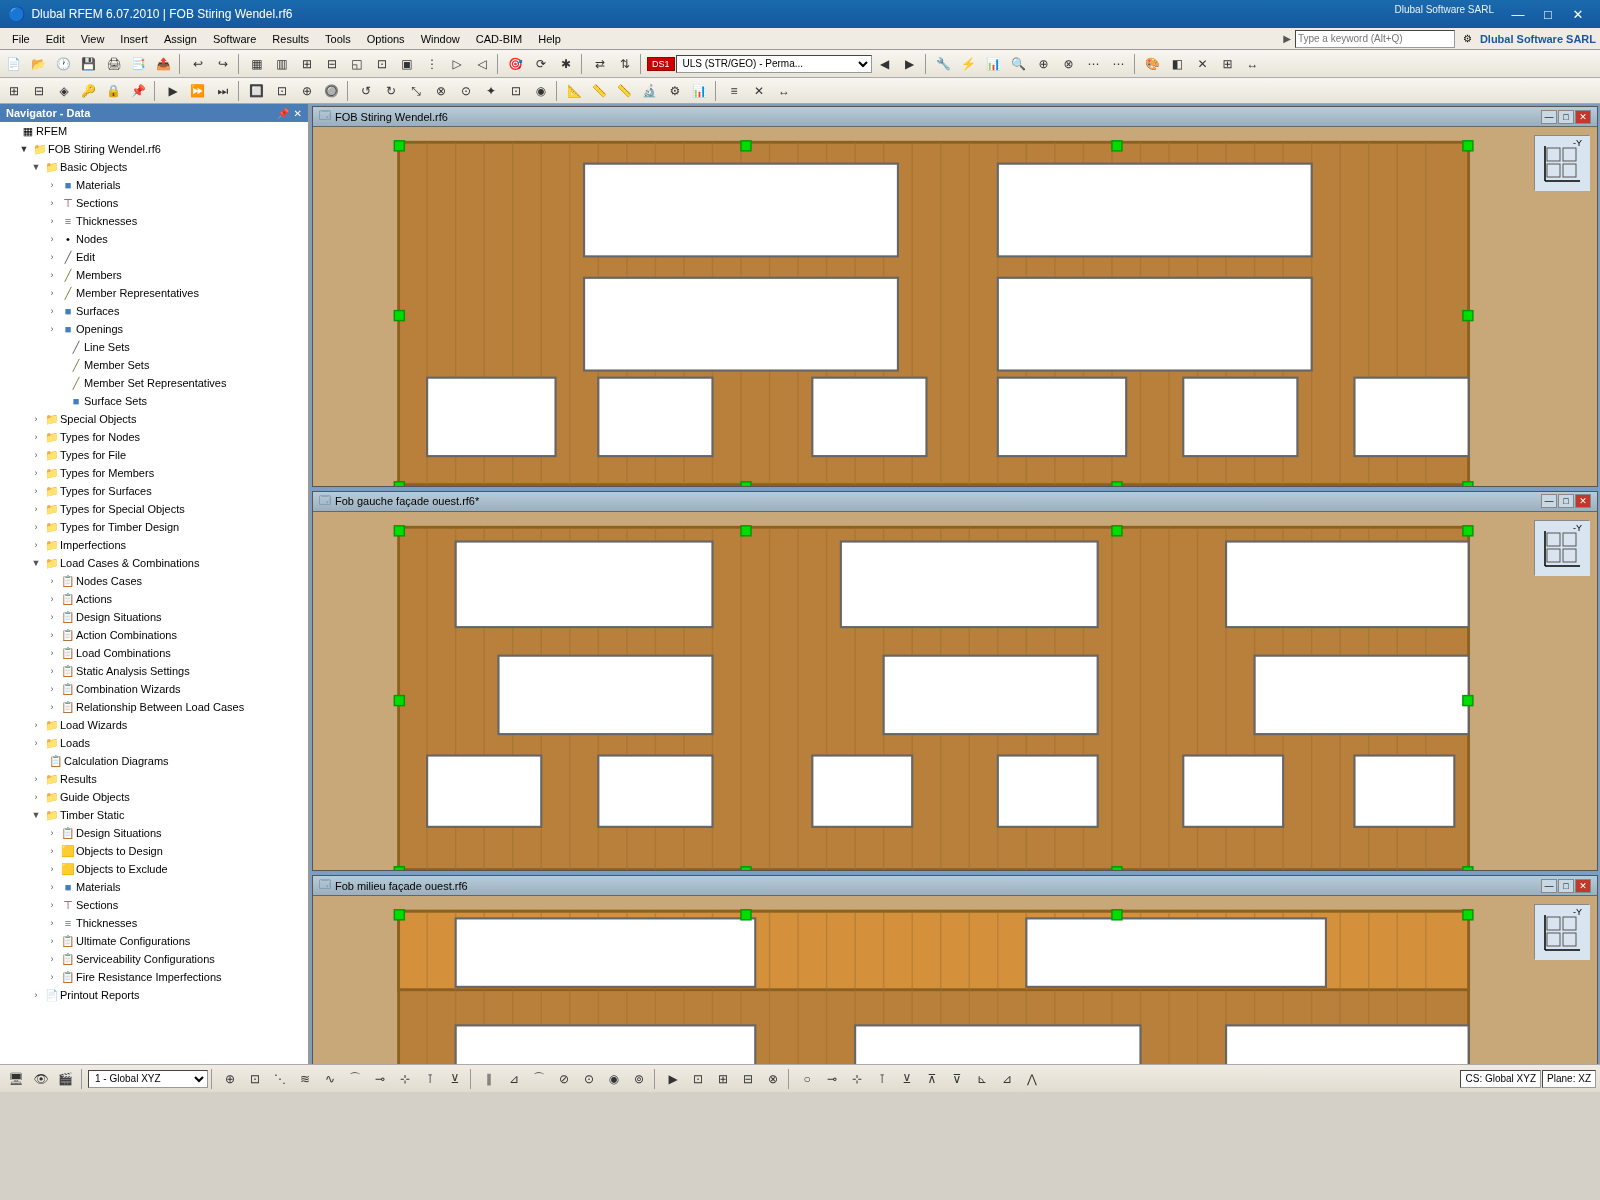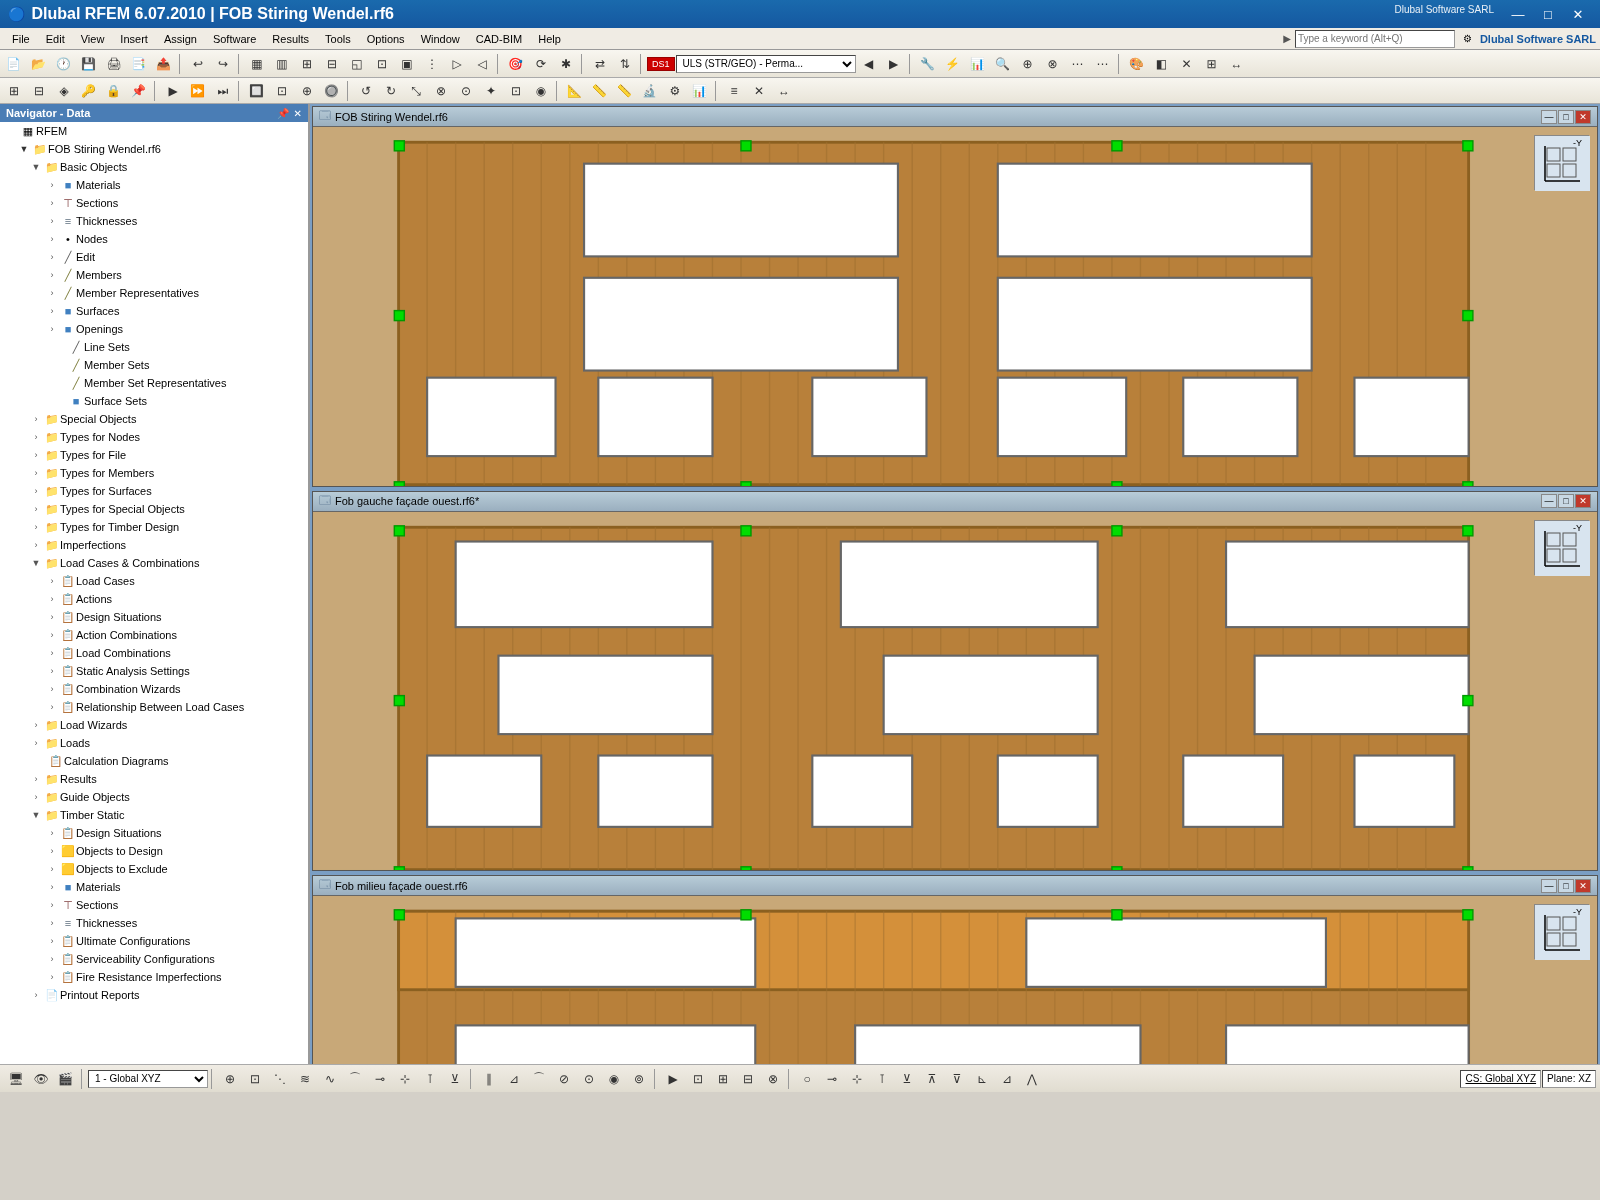--- a/index.html
+++ b/index.html
@@ -10,21 +10,21 @@
       height: 28px;
       background: linear-gradient(to bottom, #1a6aad, #1558a0);
       display: flex;
       align-items: center;
       justify-content: space-between;
       padding: 0 8px;
       color: white;
     }
     #title-bar .title-left { display: flex; align-items: center; gap: 6px; }
     #title-bar .title-icon { font-size: 14px; }
-    #title-bar .title-text { font-size: 16px; font-weight: bold; }
+    #title-bar .title-text { font-size: 12px; font-weight: normal; }
     #title-bar .title-right { display: flex; gap: 2px; }
     #title-bar .win-btn {
       width: 28px; height: 20px; background: transparent; border: none;
       color: white; font-size: 13px; cursor: pointer; display: flex;
       align-items: center; justify-content: center;
     }
 
     
     #menu-bar {
       height: 22px;
@@ -237,21 +237,21 @@
   <button class="tb-btn">◁</button>
   <span class="tb-separator"></span>
   <button class="tb-btn">🎯</button>
   <button class="tb-btn">⟳</button>
   <button class="tb-btn">✱</button>
   <span class="tb-separator"></span>
   <button class="tb-btn">⇄</button>
   <button class="tb-btn">⇅</button>
   <span class="tb-separator"></span>
   <span class="tb-badge">DS1</span>
-  <select class="toolbar-combo" style="width:180px;">
+  <select class="toolbar-combo" style="width:196px;">
     <option>ULS (STR/GEO) - Perma...</option>
   </select>
   <button class="tb-btn">◀</button>
   <button class="tb-btn">▶</button>
   <span class="tb-separator"></span>
   <button class="tb-btn">🔧</button>
   <button class="tb-btn">⚡</button>
   <button class="tb-btn">📊</button>
   <button class="tb-btn">🔍</button>
   <button class="tb-btn">⊕</button>
@@ -442,21 +442,21 @@
       </div>
 
       <div class="tree-item" style="padding-left:28px;">
         <span class="tree-expand">▼</span>
         <span class="tree-icon ico-folder">📁</span>
         <span class="tree-label">Load Cases &amp; Combinations</span>
       </div>
       <div class="tree-item" style="padding-left:44px;">
         <span class="tree-expand">›</span>
         <span class="tree-icon" style="color:#e04000;">📋</span>
-        <span class="tree-label">Load Cases</span>
+        <span class="tree-label">Nodes Cases</span>
       </div>
       <div class="tree-item" style="padding-left:44px;">
         <span class="tree-expand">›</span>
         <span class="tree-icon" style="color:#e04000;">📋</span>
         <span class="tree-label">Actions</span>
       </div>
       <div class="tree-item" style="padding-left:44px;">
         <span class="tree-expand">›</span>
         <span class="tree-icon" style="color:#e04000;">📋</span>
         <span class="tree-label">Design Situations</span>
@@ -910,15 +910,15 @@
   <button class="tb-btn">⊸</button>
   <button class="tb-btn">⊹</button>
   <button class="tb-btn">⊺</button>
   <button class="tb-btn">⊻</button>
   <button class="tb-btn">⊼</button>
   <button class="tb-btn">⊽</button>
   <button class="tb-btn">⊾</button>
   <button class="tb-btn">⊿</button>
   <button class="tb-btn">⋀</button>
   <span style="flex:1;"></span>
-  <span class="status-item" style="font-size:10px;text-decoration:underline;">CS: Global XYZ</span>
+  <span class="status-item" style="font-size:10px;">CS: Global XYZ</span>
   <span class="status-item" style="font-size:10px;">Plane: XZ</span>
 </div>
 
 </body></html>

